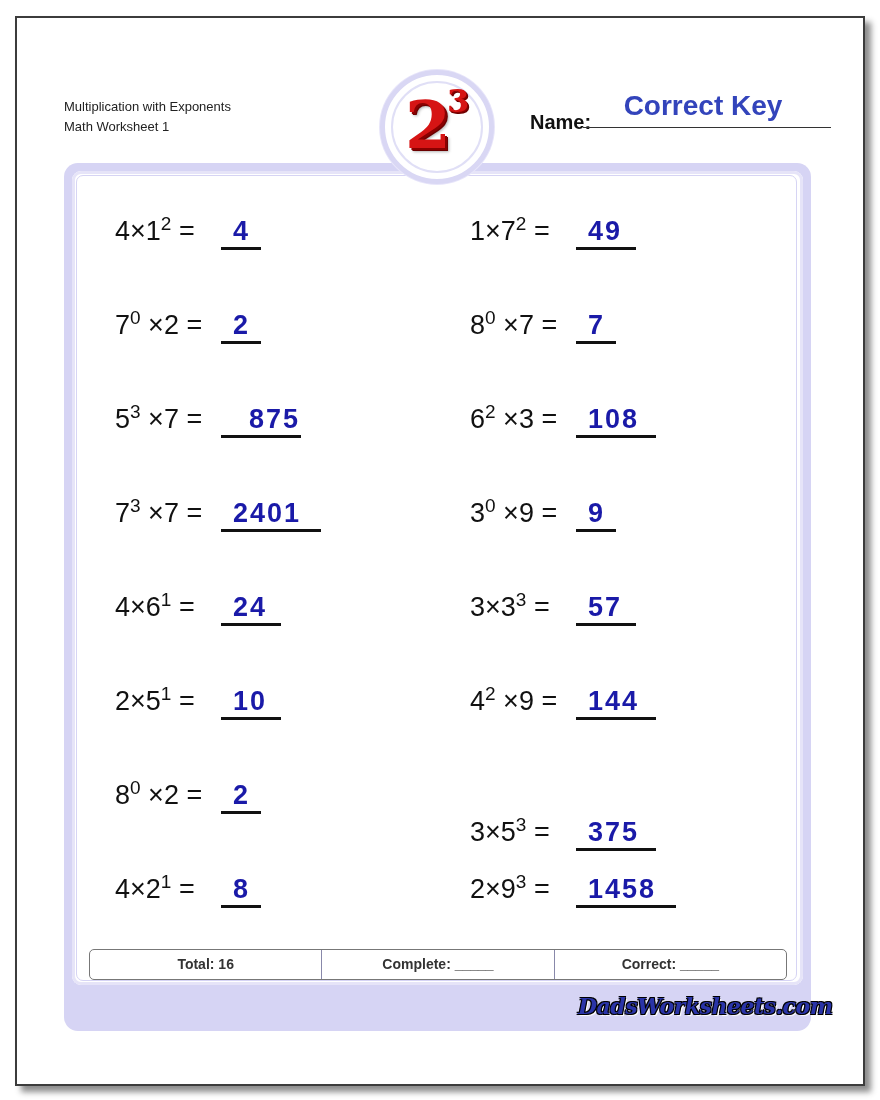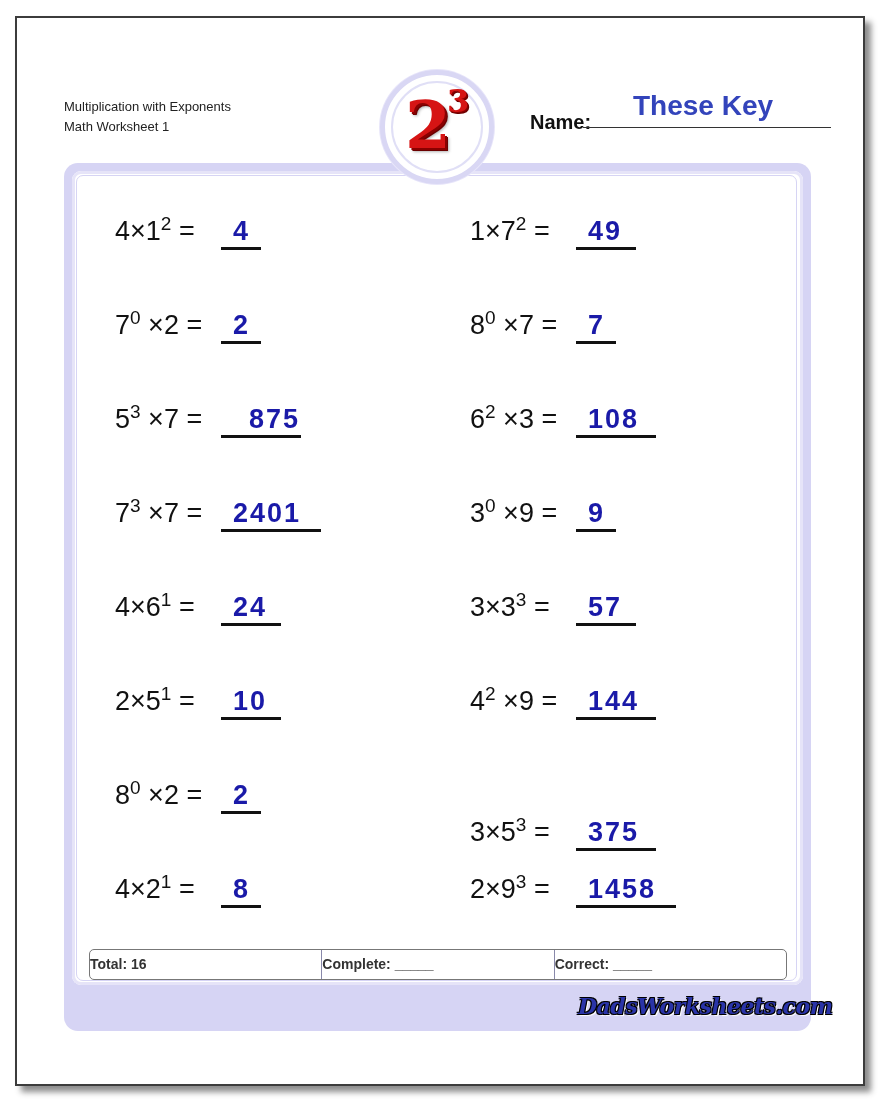--- a/index.html
+++ b/index.html
@@ -67,21 +67,21 @@
   }
   .problem .ans {
     position: absolute; top: 2px; font-weight: bold; font-size: 27px; color: #1a1aa8; letter-spacing: 2px;
     line-height: 36px; text-align: center;
   }
   .score-box {
     position: absolute; left: 89px; top: 949px; width: 698px; height: 31px;
     border: 1.5px solid #777; border-radius: 5px; display: flex; box-sizing: border-box; background: #fff;
   }
   .score-cell {
-    flex: 1; font-size: 14px; font-weight: bold; color: #333; line-height: 29px;
+    flex: 1; text-align: center; font-size: 14px; font-weight: bold; color: #333; line-height: 29px;
     border-right: 1.5px solid #8888aa;
   }
   .score-cell:last-child { border-right: none; }
   .copyright {
     position: absolute; left: 76px; top: 997px; font-size: 9px; line-height: 13px; color: #222;
   }
   .brand {
     position: absolute; left: 578px; top: 993px; font-family: "DejaVu Serif", serif; font-style: italic;
     font-weight: bold; font-size: 22px; color: #2a34a8;
     text-shadow: -1px -1px 0 #000, 1px -1px 0 #000, -1px 1px 0 #000, 1px 1px 0 #000, 2px 2px 1px #fff;
@@ -93,21 +93,21 @@
 
 <div class="page"></div>
 
 <div class="hdr-title">
   <div>Multiplication with Exponents</div>
   <div>Math Worksheet 1</div>
 </div>
 
 <div class="name-label">Name:</div>
 <div class="name-line"></div>
-<div class="answer-key">These Key</div>
+<div class="answer-key">Correct Key</div>
 
 <div class="frame-outer"></div>
 <div class="frame-inner"></div>
 <div class="frame-inner-line"></div>
 
 <div class="logo">
   <div class="logo-inner"></div>
   <span class="logo-two">2</span>
   <span class="logo-three">3</span>
 </div>

